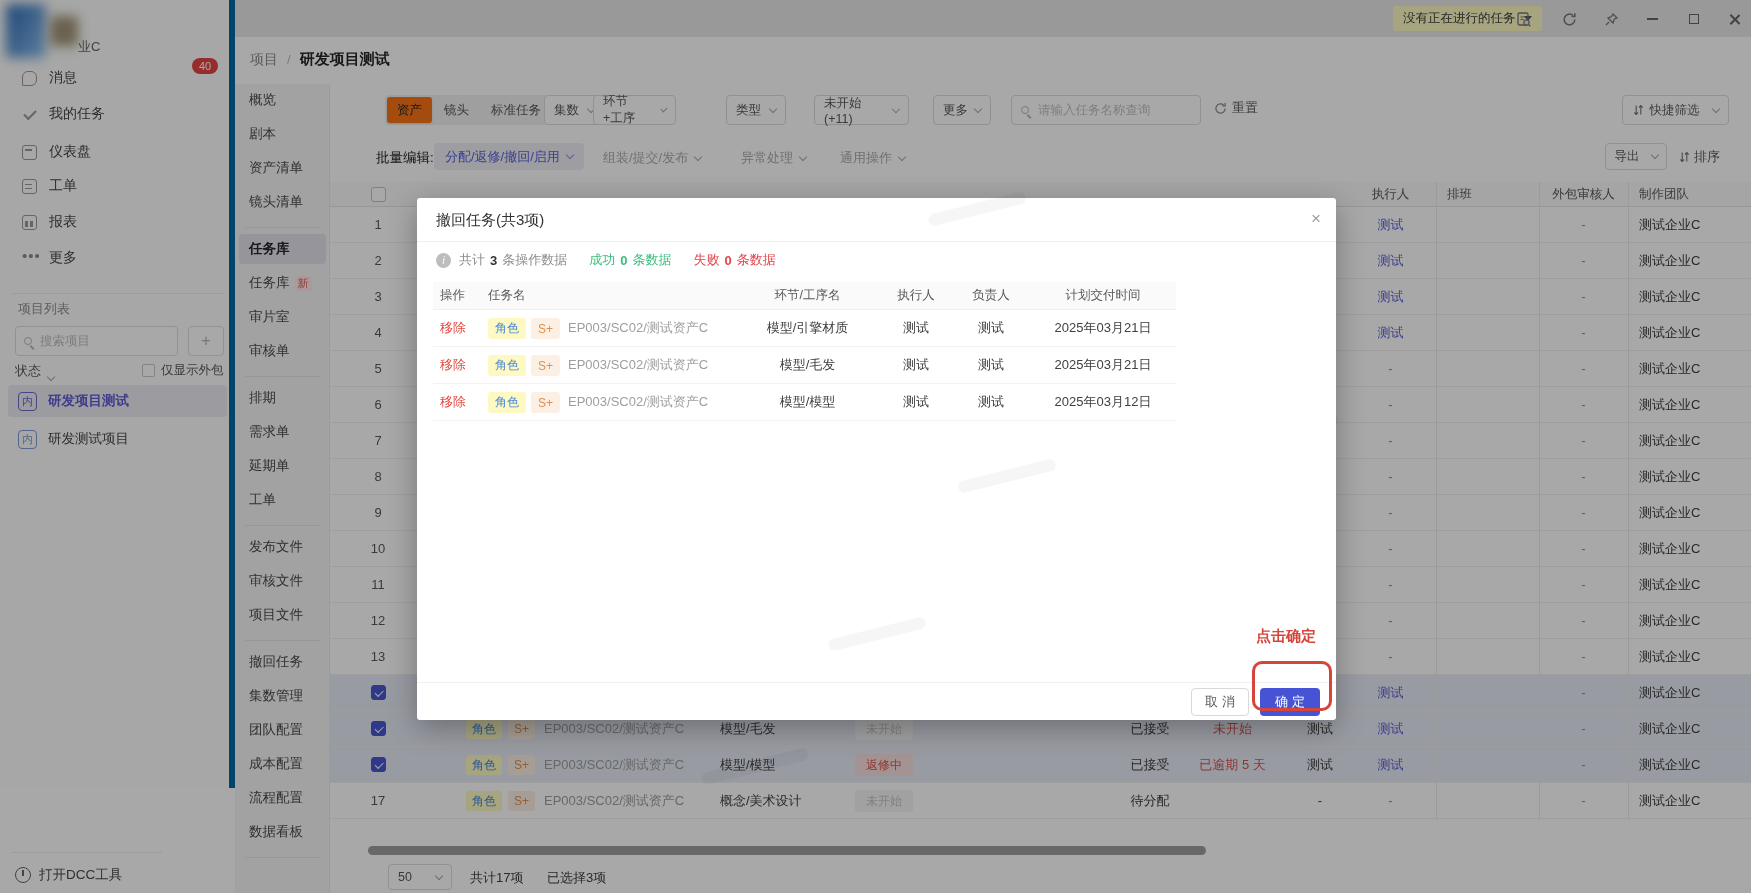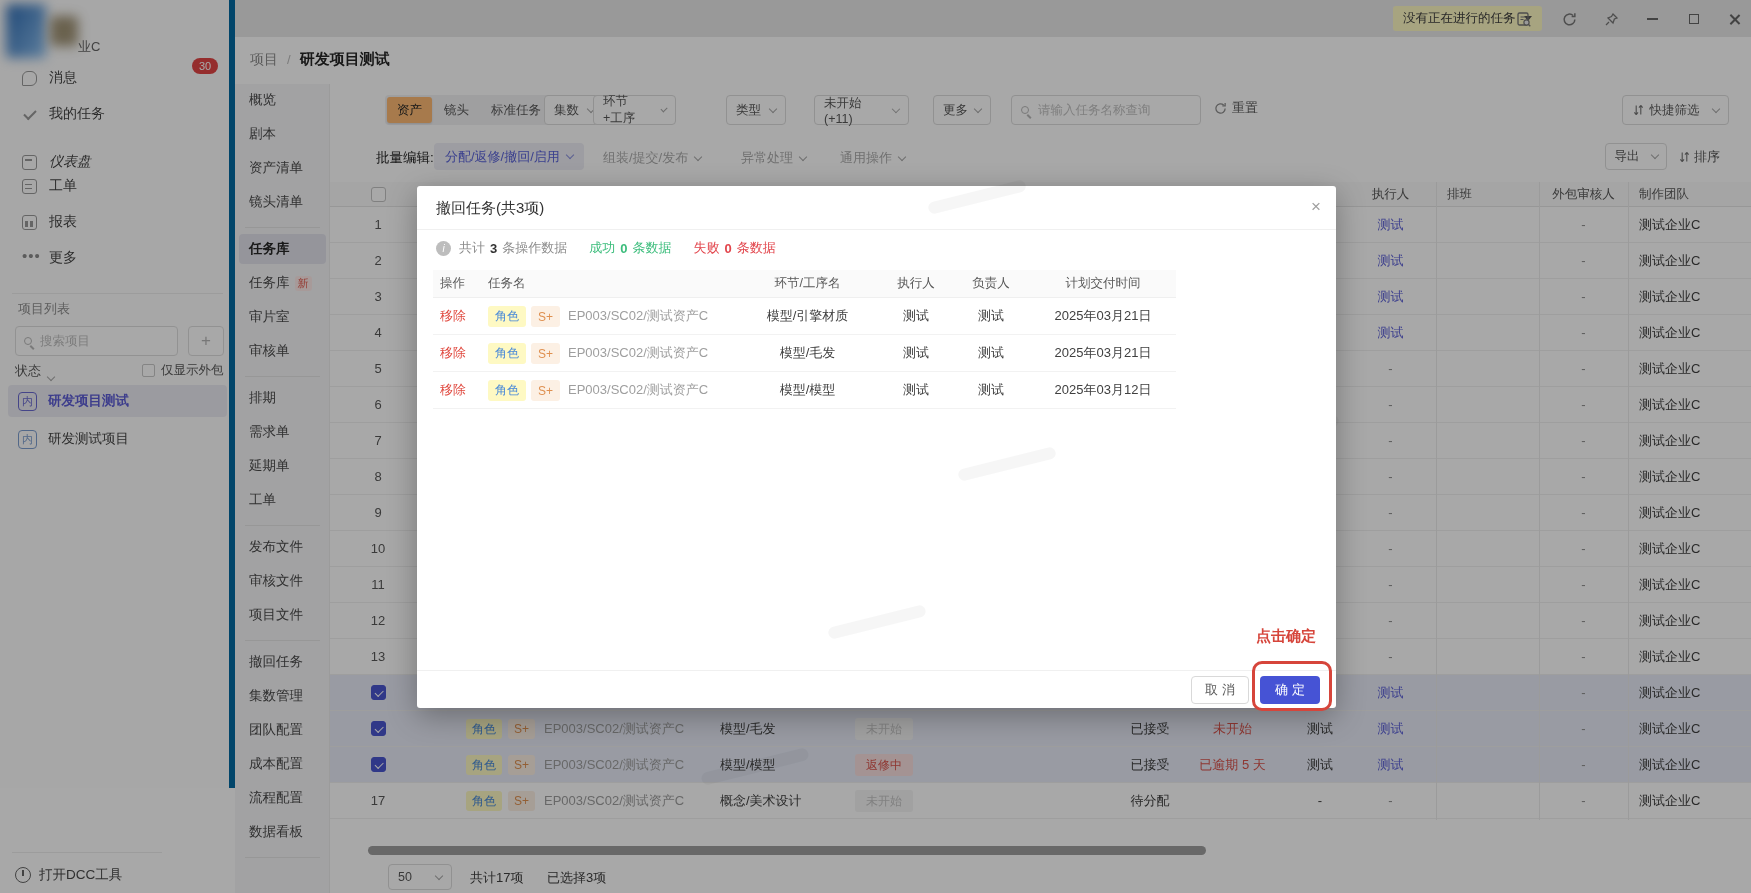--- a/index.html
+++ b/index.html
@@ -61,21 +61,21 @@
 
   
   .crumbbar{position:absolute;left:235px;top:37px;width:1516px;height:47px;background:#fff;}
   .crumbs{position:absolute;left:15px;top:13px;display:flex;align-items:center;gap:9px;}
   .crumb-sec{font-size:14px;color:#8c8c8c;} .crumb-sep{font-size:13px;color:#bbb;}
   .crumb-cur{font-size:15px;color:#262626;font-weight:bold;}
 
   
   .seg-wrap{position:absolute;left:385px;top:95px;height:30px;background:#f1f1f3;border-radius:4px;display:flex;align-items:center;padding:0 2px;gap:2px;}
   .seg{height:26px;padding:0 10px;display:flex;align-items:center;font-size:12.5px;color:#595959;border-radius:3px;cursor:pointer;}
-  .seg.on{background:#fdba74;color:#262626;box-shadow:0 1px 2px rgba(0,0,0,.12);}
+  .seg.on{background:#f97316;color:#262626;box-shadow:0 1px 2px rgba(0,0,0,.12);}
   .drop{position:absolute;top:95px;height:30px;border:1px solid #dcdcdc;border-radius:4px;background:#fff;display:flex;align-items:center;justify-content:space-between;padding:0 9px;font-size:12.5px;color:#595959;cursor:pointer;}
   .f-search{position:absolute;left:1011px;top:95px;width:190px;height:30px;border:1px solid #dcdcdc;border-radius:4px;display:flex;align-items:center;padding-left:9px;gap:7px;background:#fff;}
   .f-search input{border:none;outline:none;width:145px;font-size:12.5px;background:transparent;color:#333;}
   .f-search input::placeholder{color:#c2c2c2;}
   .reset{position:absolute;left:1214px;top:99px;display:flex;align-items:center;gap:5px;font-size:13px;color:#595959;cursor:pointer;}
   .qfilter{position:absolute;left:1622px;top:95px;width:107px;height:30px;border:1px solid #dcdcdc;border-radius:4px;display:flex;align-items:center;justify-content:center;gap:6px;font-size:12.5px;color:#595959;background:#fff;cursor:pointer;}
   .batch-label{position:absolute;left:376px;top:149px;font-size:13.5px;color:#262626;}
   .batch-pill{position:absolute;left:434px;top:143px;height:27px;padding:0 11px;background:#eeeef6;border-radius:4px;display:flex;align-items:center;font-size:13px;color:#5a63d8;cursor:pointer;}
   .batch-pill .chev{border-color:#8a90dd;}
   .batch-act{position:absolute;top:149px;font-size:13px;color:#ababab;display:flex;align-items:center;cursor:pointer;}
@@ -111,21 +111,21 @@
   .hthumb{position:absolute;left:368px;top:846px;width:838px;height:9px;border-radius:5px;background:#9f9f9f;cursor:pointer;}
 
   
   .pagebar{position:absolute;left:330px;top:858px;width:1421px;height:35px;background:#fff;}
   .psize{position:absolute;left:58px;top:6px;width:64px;height:26px;border:1px solid #dcdcdc;border-radius:4px;display:flex;align-items:center;justify-content:space-between;padding:0 9px;font-size:12.5px;color:#595959;background:#fff;cursor:pointer;}
   .ptotal{position:absolute;left:140px;top:11px;font-size:13px;color:#404040;}
   .psel{position:absolute;left:217px;top:11px;font-size:13px;color:#404040;}
 
   
   .mask{position:absolute;left:0;top:0;width:1751px;height:893px;background:rgba(0,0,0,.34);z-index:40;}
-  .modal{position:absolute;left:417px;top:186px;width:919px;height:522px;background:#fff;border-radius:3px;box-shadow:0 8px 30px rgba(0,0,0,.3);z-index:50;text-align:right;}
+  .modal{position:absolute;left:417px;top:198px;width:919px;height:522px;background:#fff;border-radius:3px;box-shadow:0 8px 30px rgba(0,0,0,.3);z-index:50;text-align:right;}
   .m-title{position:absolute;left:19px;top:13px;font-size:15px;color:#333;}
   .m-close{position:absolute;right:15px;top:11px;font-size:17px;color:#a0a0a0;cursor:pointer;}
   .m-hline{position:absolute;left:0;top:43px;width:100%;height:1px;background:#f0f0f0;}
   .msummary{position:absolute;left:19px;top:52px;height:20px;display:flex;align-items:center;gap:5px;font-size:13px;}
   .info-ico{width:15px;height:15px;border-radius:50%;background:#bdbdbd;color:#fff;font-size:10px;display:flex;align-items:center;justify-content:center;font-style:italic;margin-right:3px;}
   .sgray{color:#8c8c8c;} .snum{color:#333;font-weight:bold;}
   .sgrn{color:#3cbd7c;} .sgrn-n{color:#3cbd7c;font-weight:bold;}
   .sred{color:#e2444b;} .sred-n{color:#e2444b;font-weight:bold;}
   .sgap{width:12px;}
   .mthead{position:absolute;left:16px;top:84px;width:743px;height:28px;background:#fafafa;border-bottom:1px solid #efefef;font-size:12.5px;color:#595959;}
@@ -188,27 +188,27 @@
   </div>
 
   <div class="app-sidebar">
     <div class="logo-blob" style="left:6px;top:4px;width:40px;height:54px;background:linear-gradient(120deg,#2f6db5,#8ec0ef);"></div>
     <div class="logo-blob" style="left:50px;top:16px;width:28px;height:30px;background:#8a7a55;opacity:.8;"></div>
     <div class="logo-suffix">业C</div>
     <div>
         <div class="nav-item" style="top: 62px;">
           <span class="nico message-icon"></span>
           <span class="nlabel">消息</span>
-          <span class="nbadge">30</span>
+          <span class="nbadge">40</span>
         </div>
         <div class="nav-item" style="top: 98px;">
           <span class="nico my-tasks-icon"></span>
           <span class="nlabel">我的任务</span>
         </div>
-        <div class="nav-item" style="top: 146px; font-style: italic;">
+        <div class="nav-item" style="top: 136px;">
           <span class="nico dashboard-icon"></span>
           <span class="nlabel">仪表盘</span>
         </div>
         <div class="nav-item" style="top: 170px;">
           <span class="nico work-order-icon"></span>
           <span class="nlabel">工单</span>
         </div>
         <div class="nav-item" style="top: 206px;">
           <span class="nico report-icon"></span>
           <span class="nlabel">报表</span>

